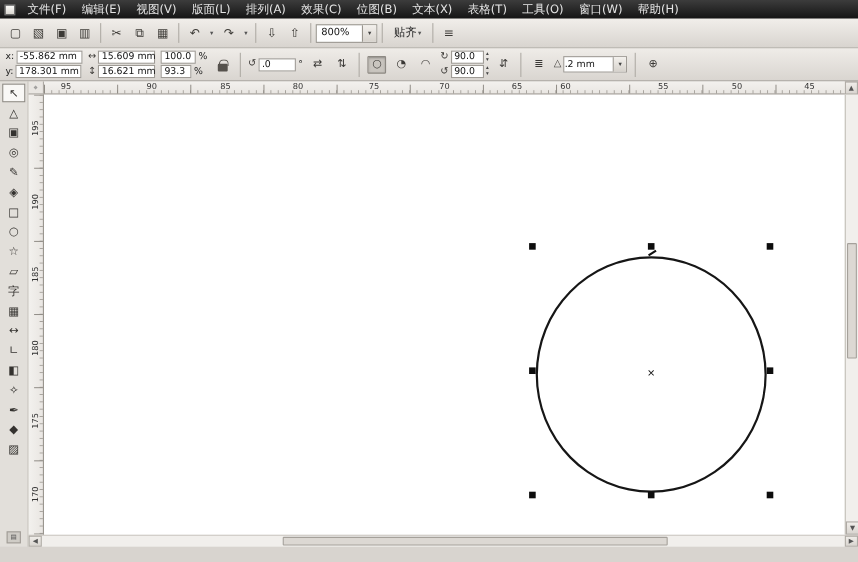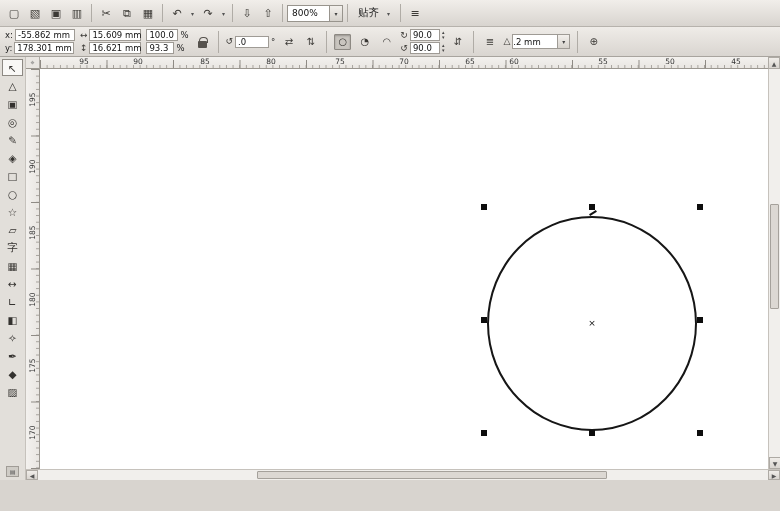--- a/index.html
+++ b/index.html
@@ -17,21 +17,21 @@
   .doc-icon { width: 10px; height: 10px; background: linear-gradient(#fdfdfb, #d9d5cf); border: 1px solid #777; margin: 0 4px 0 1px; flex: none; }
   .menu-item { color: #e4e4e4; font-size: 10.5px; padding: 1px 7px; white-space: nowrap; }
 
   
   .toolbar { height: 27px; background: linear-gradient(#f1eeea, #d8d4cf); border-bottom: 1px solid #b6b2ac; display: flex; align-items: center; padding: 0 4px; gap: 1px; }
   .tb-btn { width: 20px; height: 20px; display: flex; align-items: center; justify-content: center; font-size: 11px; color: #3c3a36; border-radius: 2px; }
   .tb-drop { width: 9px; height: 20px; display: flex; align-items: center; justify-content: center; font-size: 6px; color: #555; }
   .tb-sep { width: 1px; height: 18px; background: #b0aca6; margin: 0 3px; flex: none; }
   .combo { height: 17px; background: #fff; border: 1px solid #98948d; display: flex; align-items: center; justify-content: space-between; font-size: 9px; color: #111; padding-left: 4px; }
   .combo .arrow-box { width: 13px; height: 100%; background: linear-gradient(#f3f0ec, #d6d2cc); border-left: 1px solid #98948d; display: flex; align-items: center; justify-content: center; font-size: 6px; color: #444; }
-  .snap-btn { font-size: 10.5px; color: #232323; display: flex; align-items: center; gap: 8px; padding: 0 6px; height: 20px; }
+  .snap-btn { font-size: 10.5px; color: #232323; display: flex; align-items: center; gap: 1px; padding: 0 6px; height: 20px; }
   .snap-btn .arrow { font-size: 6px; color: #555; }
 
   
   .propbar { height: 30px; background: linear-gradient(#efece8, #d9d5d0); border-bottom: 1px solid #a8a49e; display: flex; align-items: center; padding: 0 5px; gap: 5px; }
   .pb-col { display: flex; flex-direction: column; gap: 1px; }
   .pb-row { display: flex; align-items: center; gap: 2px; height: 12px; }
   .pb-label { font-size: 8.5px; color: #222; }
   .pb-field { background: #fff; border: 1px solid #9f9b95; font-size: 8.5px; color: #111; height: 12px; display: flex; align-items: center; padding: 0 2px; white-space: nowrap; }
   .pb-icon { font-size: 9px; color: #3a3835; line-height: 1; }
   .pb-btn { min-width: 17px; height: 16px; display: flex; align-items: center; justify-content: center; font-size: 10px; color: #3a3835; border: 1px solid transparent; border-radius: 1px; }
@@ -88,20 +88,35 @@
   .hs-btn { width: 12px; height: 100%; flex: none; }
   .hscroll-track { flex: 1; position: relative; }
   .hthumb { position: absolute; top: 1px; bottom: 1px; left: 30%; width: 48%; background: #dcd8d3; border: 1px solid #a5a19b; border-radius: 1px; }
 </style>
 </head>
 <body>
 
 <div class="window">
 
 
+  <div class="menubar">
+    <span class="doc-icon"></span>
+    <span class="menu-item">文件(F)</span>
+    <span class="menu-item">编辑(E)</span>
+    <span class="menu-item">视图(V)</span>
+    <span class="menu-item">版面(L)</span>
+    <span class="menu-item">排列(A)</span>
+    <span class="menu-item">效果(C)</span>
+    <span class="menu-item">位图(B)</span>
+    <span class="menu-item">文本(X)</span>
+    <span class="menu-item">表格(T)</span>
+    <span class="menu-item">工具(O)</span>
+    <span class="menu-item">窗口(W)</span>
+    <span class="menu-item">帮助(H)</span>
+  </div>
 
   <div class="toolbar">
     <div class="tb-btn">
         <span>▢</span>
       </div>
     <div class="tb-btn">
         <span>▧</span>
       </div>
     <div class="tb-btn">
         <span>▣</span>
@@ -306,21 +321,21 @@
           <span>▨</span>
         </div>
       <div class="tool-footer">▤</div>
     </div>
 
     <div class="canvas-col">
 
       <div class="ruler-row">
         <div class="ruler-corner">⌖</div>
         <div class="hruler">
-          <span class="hl" style="left:44px">95</span>
+          <span class="hl" style="left:20px">95</span>
           <span class="hl" style="left:98px">90</span>
           <span class="hl" style="left:165px">85</span>
           <span class="hl" style="left:231px">80</span>
           <span class="hl" style="left:300px">75</span>
           <span class="hl" style="left:364px">70</span>
           <span class="hl" style="left:430px">65</span>
           <span class="hl" style="left:474px">60</span>
           <span class="hl" style="left:563px">55</span>
           <span class="hl" style="left:630px">50</span>
           <span class="hl" style="left:696px">45</span>

